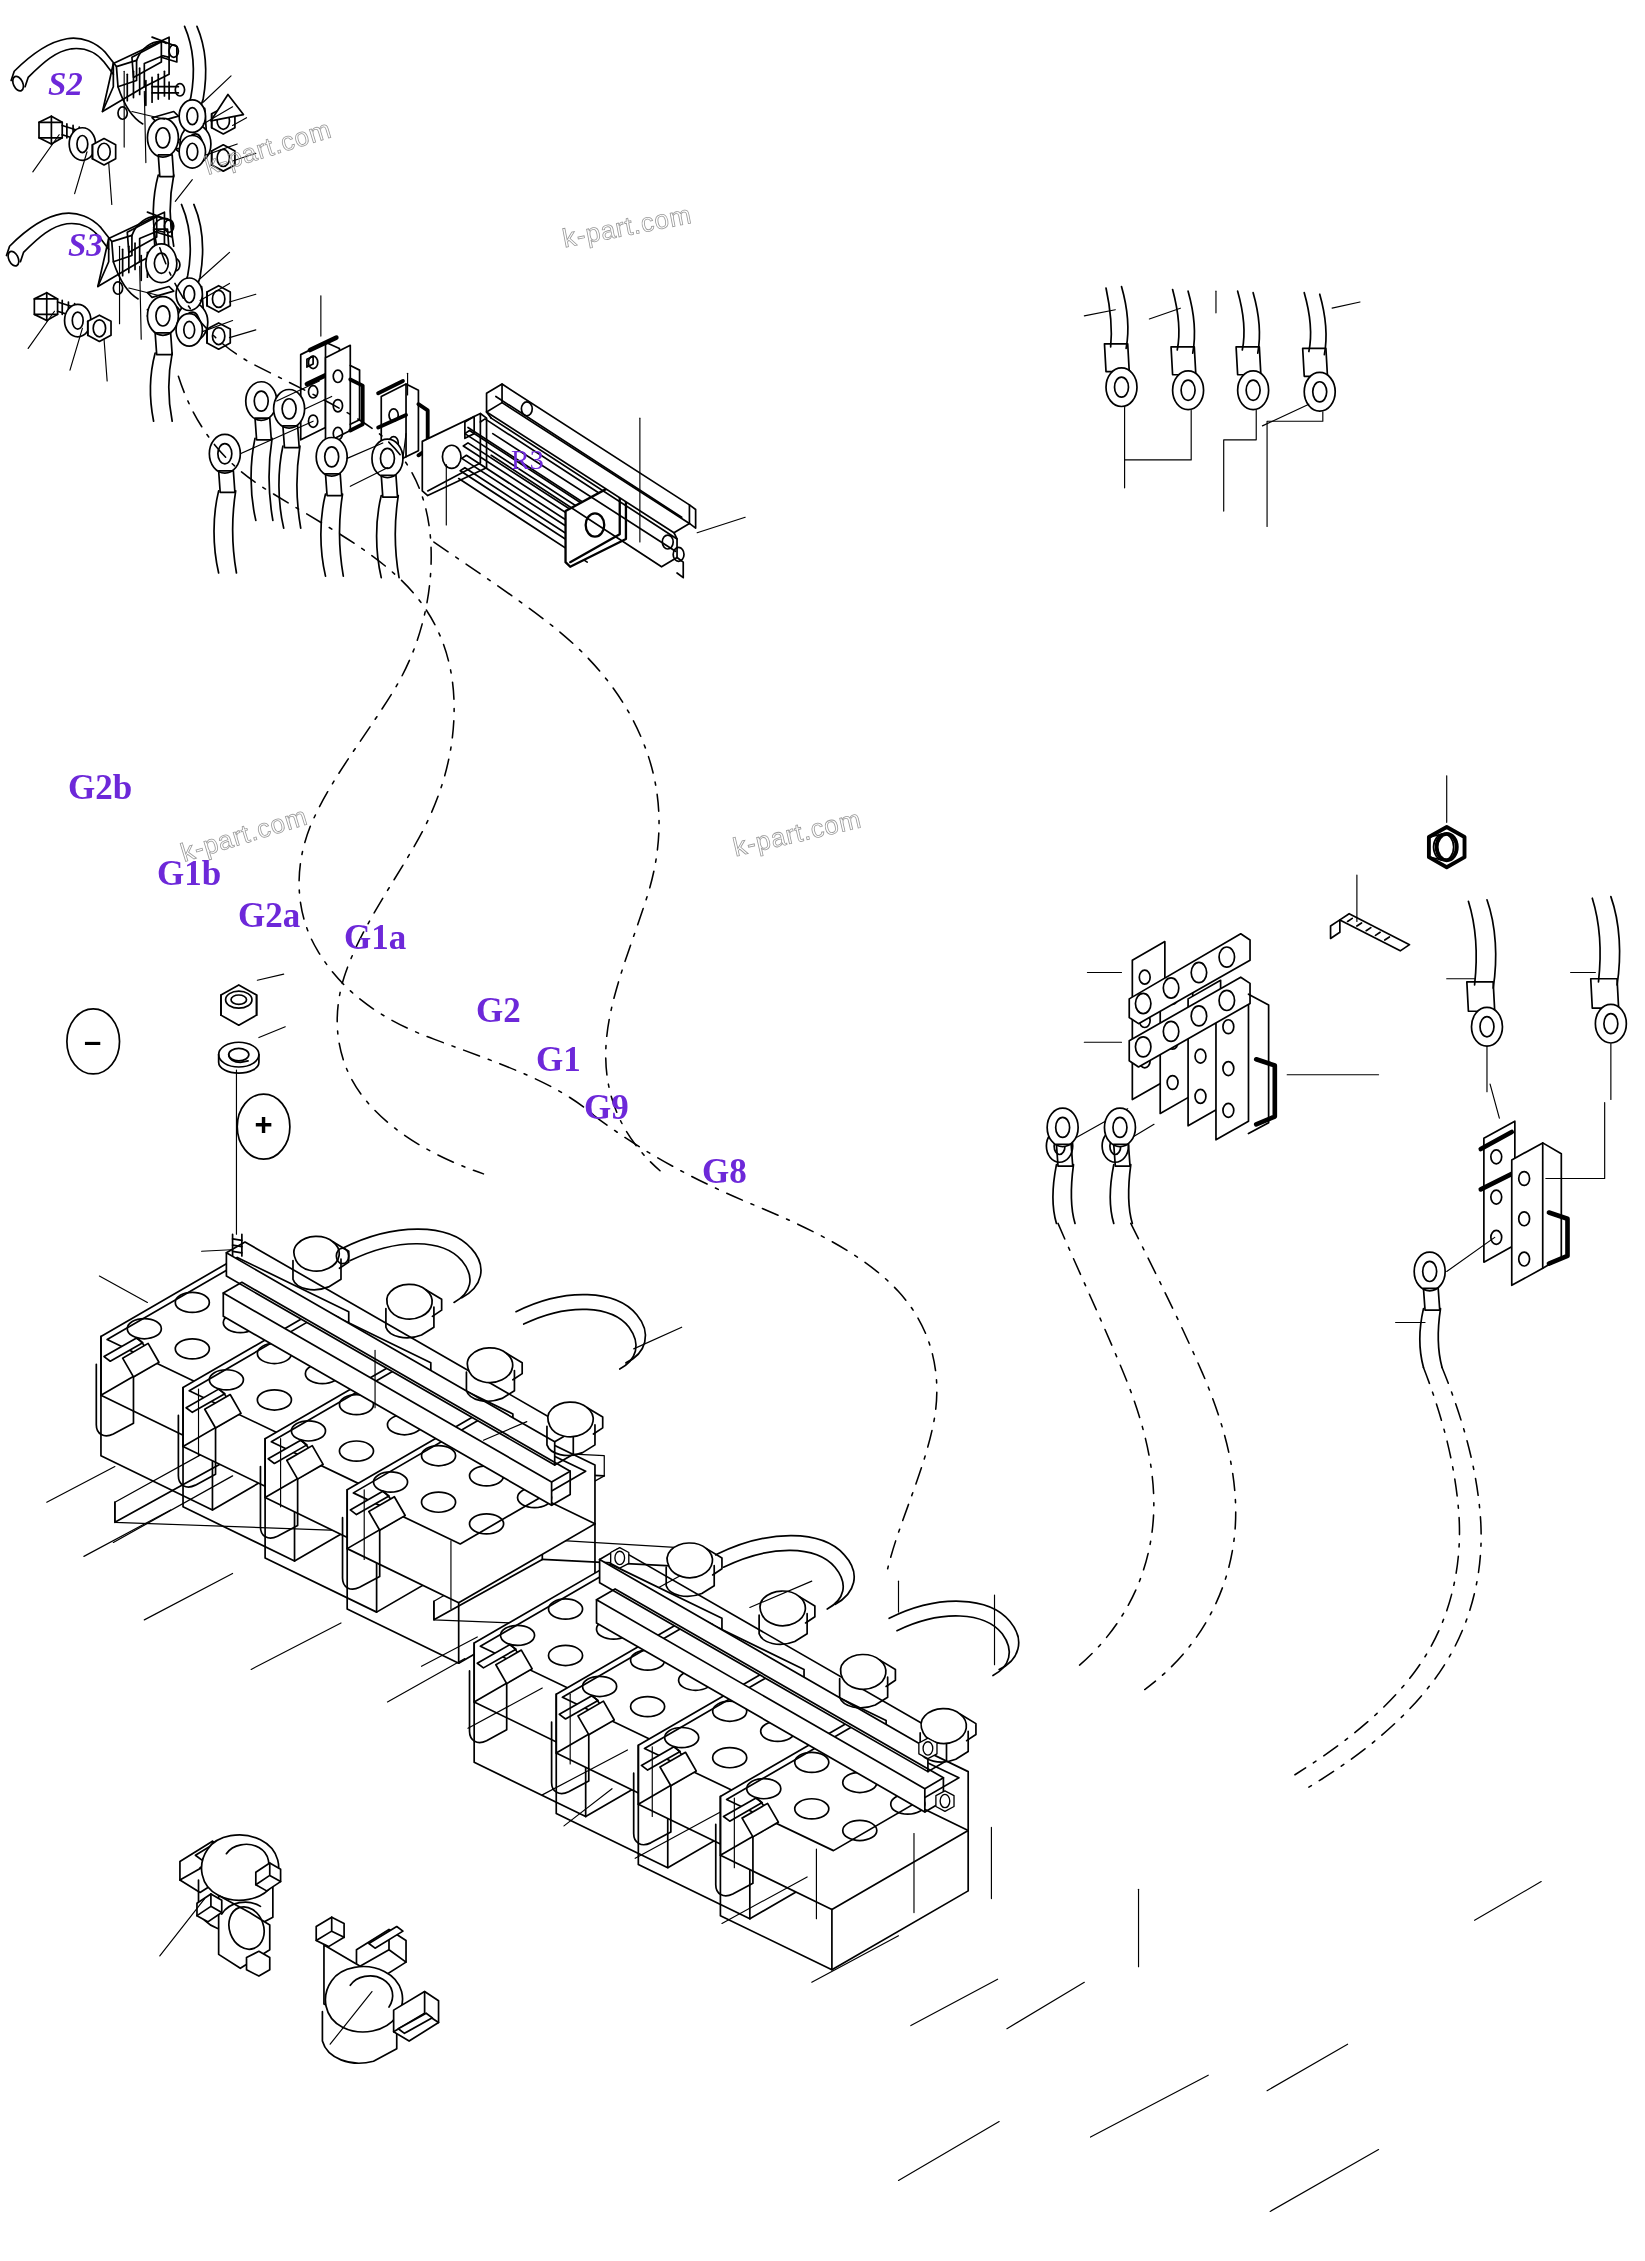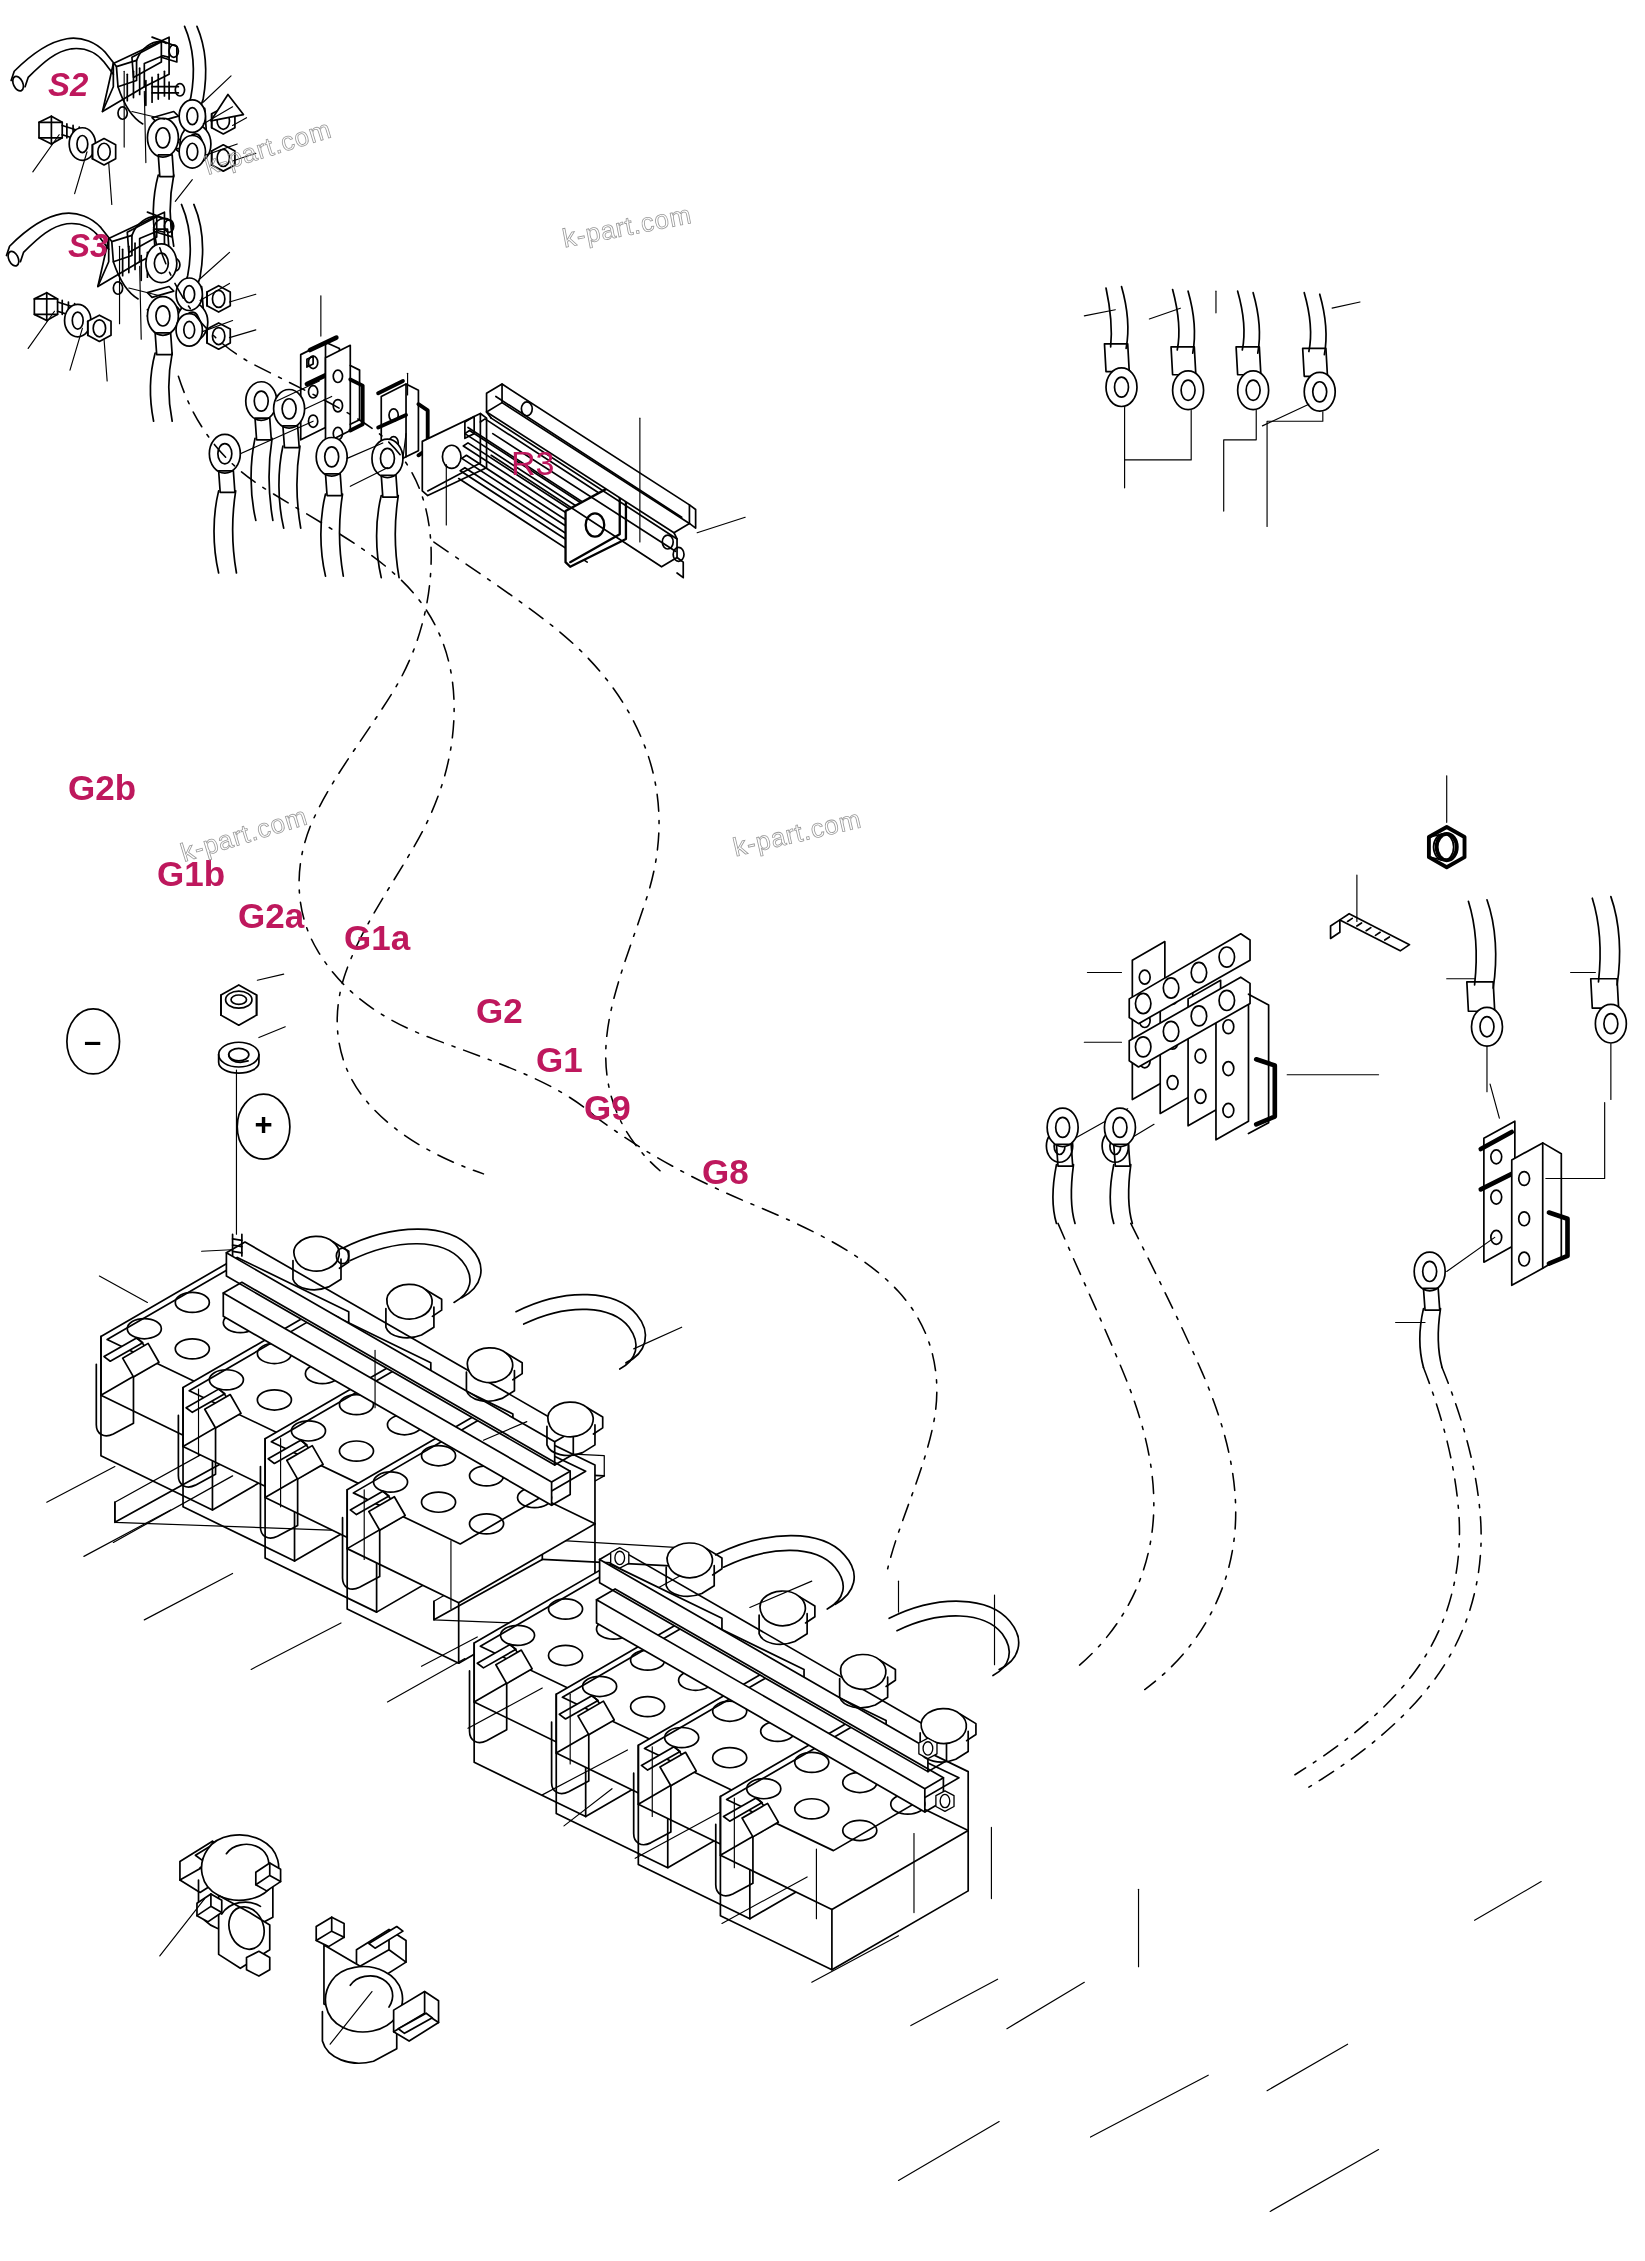--- a/index.html
+++ b/index.html
@@ -7,29 +7,29 @@
   body{font-family:"Liberation Sans",sans-serif;}
   #page{
     position:relative;
     width:1646px;height:2261px;
     background:#ffffff;
     overflow:hidden;
   }
   #canvas{position:absolute;left:0;top:0;width:1646px;height:2261px;}
   .lbl{
     position:absolute;
-    font-family:Liberation Sans, sans-serif;
+    font-family:Liberation Serif, serif;
     font-weight:bold;
-    color:#be185d;
+    color:#6d28d9;
     white-space:nowrap;
     line-height:1;
   }
   .lbl-sol{font-style:italic;font-size:33px;letter-spacing:0px;}
   .lbl-bat{font-size:35px;}
-  .lbl-r3{font-size:34px;font-weight:normal;}
+  .lbl-r3{font-size:28px;font-weight:normal;}
   .wm{
     position:absolute;
     font-family:"Liberation Sans",sans-serif;
     font-size:26px;
     font-weight:normal;
     color:transparent;
     -webkit-text-stroke:0.8px #9a9a9a;
     white-space:nowrap;
     transform-origin:left top;
     pointer-events:none;

